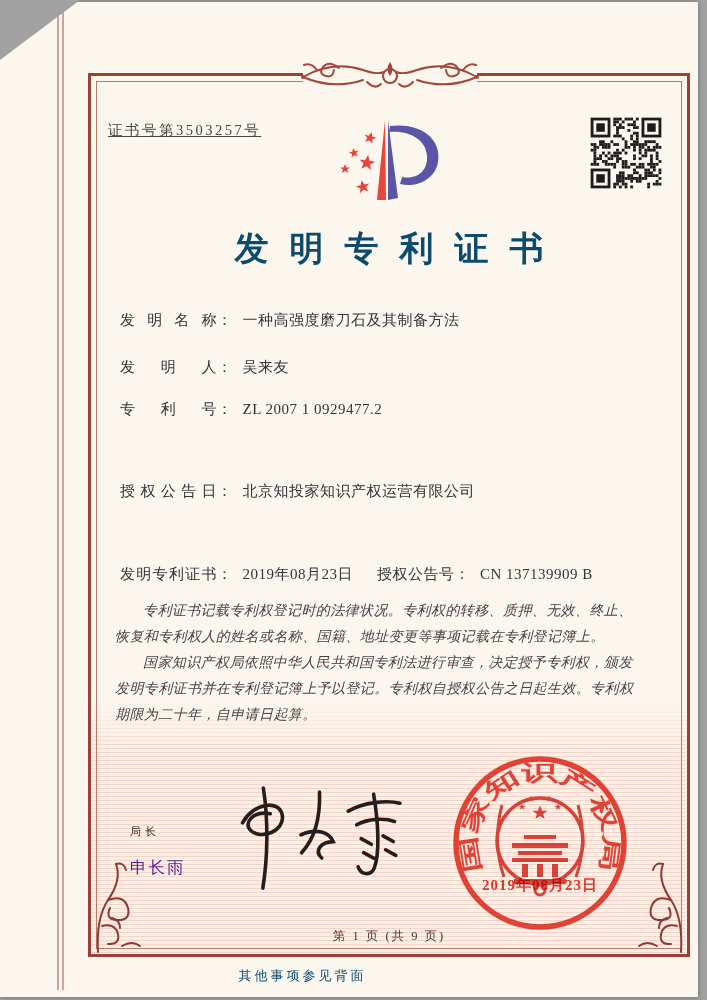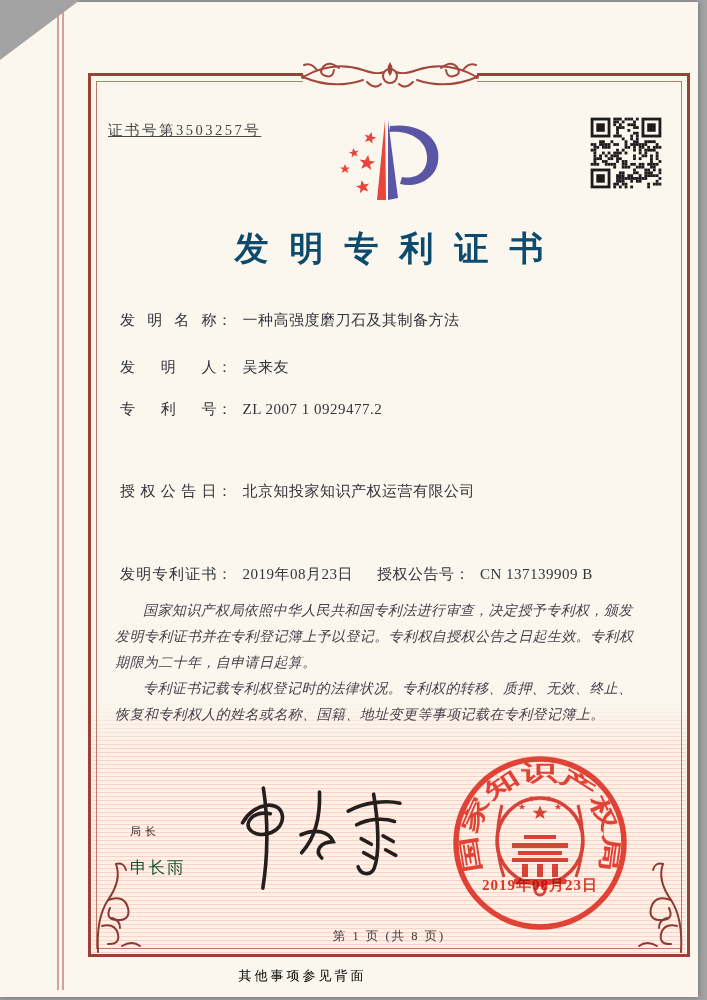--- a/index.html
+++ b/index.html
@@ -21,29 +21,29 @@
     letter-spacing:21px;text-indent:21px;color:#0c4a6e;z-index:10;}
   .row{position:absolute;left:120px;font-size:15px;color:#33333a;letter-spacing:.5px;z-index:10;white-space:nowrap;}
   .flabel{display:inline-block;width:97px;text-align:justify;text-align-last:justify;}
   .fvalue{margin-left:10px;}
   .r0{top:311px;} .r1{top:358px;} .r2{top:400px;} .r3{top:440px;} .r4{top:482px;} .r5{top:524px;} .rg{top:565px;width:560px;}
   .pair2{position:absolute;left:257px;top:0;}
   .body-text{position:absolute;left:115px;top:598px;width:524px;z-index:10;color:#474049;
     font-size:14px;line-height:1.85;letter-spacing:.4px;font-style:italic;}
   .body-text p{margin:0;text-indent:2em;}
   .sig-role{position:absolute;left:130px;top:824px;font-size:11px;letter-spacing:4px;color:#2c2825;z-index:10;}
-  .sig-name{position:absolute;left:130px;top:857px;font-size:16.5px;letter-spacing:2px;color:#14532d;z-index:10;}
+  .sig-name{position:absolute;left:130px;top:857px;font-size:16.5px;letter-spacing:2px;color:#4c1d95;z-index:10;}
   .sig-svg{position:absolute;left:225px;top:778px;z-index:12;}
   .seal-svg{position:absolute;left:442px;top:747px;z-index:11;mix-blend-mode:multiply;opacity:.93;}
   .seal-date{position:absolute;left:455px;top:876px;width:170px;text-align:center;font-size:15px;font-weight:bold;
     color:#e23b2e;letter-spacing:1px;z-index:13;mix-blend-mode:multiply;}
   .page-no{position:absolute;left:88px;top:928px;width:602px;text-align:center;font-size:12.5px;letter-spacing:2px;
     color:#3f3a3a;z-index:10;}
   .back-note{position:absolute;left:0;top:967px;width:605px;text-align:center;font-size:13px;letter-spacing:3px;
-    color:#000000;z-index:10;}
+    color:#0c4a6e;z-index:10;}
   .logo-svg{position:absolute;left:330px;top:106px;z-index:10;}
   .qr{position:absolute;left:585px;top:112px;z-index:10;}
   .orn-top{position:absolute;left:287px;top:50px;z-index:6;}
   .orn-bl{position:absolute;left:92px;top:858px;z-index:6;}
   .orn-br{position:absolute;left:623px;top:858px;z-index:6;transform:scaleX(-1);}
 </style>
 </head>
 <body>
 
 <div class="screen">
@@ -325,22 +325,22 @@
   <div class="row r0"><span class="flabel">发明名称</span><span>：</span><span class="fvalue">一种高强度磨刀石及其制备方法</span></div>
   <div class="row r1"><span class="flabel">发明人</span><span>：</span><span class="fvalue">吴来友</span></div>
   <div class="row r2"><span class="flabel">专利号</span><span>：</span><span class="fvalue">ZL 2007 1 0929477.2</span></div>
   <div class="row r4"><span class="flabel">授权公告日</span><span>：</span><span class="fvalue">北京知投家知识产权运营有限公司</span></div>
   <div class="row rg">
     <span><span class="flabel">发明专利证书</span><span>：</span><span class="fvalue">2019年08月23日</span></span>
     <span class="pair2"><span>授权公告号</span><span>：</span><span class="fvalue">CN 137139909 B</span></span>
   </div>
 
   <div class="body-text">
+    <p>专利证书记载专利权登记时的法律状况。专利权的转移、质押、无效、终止、恢复和专利权人的姓名或名称、国籍、地址变更等事项记载在专利登记簿上。</p>
     <p>国家知识产权局依照中华人民共和国专利法进行审查，决定授予专利权，颁发发明专利证书并在专利登记簿上予以登记。专利权自授权公告之日起生效。专利权期限为二十年，自申请日起算。</p>
-    <p>专利证书记载专利权登记时的法律状况。专利权的转移、质押、无效、终止、恢复和专利权人的姓名或名称、国籍、地址变更等事项记载在专利登记簿上。</p>
   </div>
 
   <svg class="orn-bl" width="64" height="96" viewBox="0 0 64 96">
     <g stroke="#8a3b34" stroke-width="2" fill="none" stroke-linecap="round">
       <path d="M6,94 Q4,60 16,42 Q30,22 24,6"></path>
       <path d="M16,42 q16,-6 20,8 q3,13 -12,12 q-11,-1 -6,-12"></path>
       <path d="M10,68 q13,-3 16,8 q2,11 -10,10"></path>
       <path d="M24,6 q8,-2 10,6"></path>
       <path d="M20,60 q8,2 8,10"></path>
       <path d="M30,88 q10,-6 18,0"></path>
@@ -396,15 +396,15 @@
         <rect x="95" y="117" width="6" height="13"></rect>
         <rect x="110" y="117" width="6" height="13"></rect>
       <rect x="72" y="132" width="52" height="5"></rect>
       <path d="M60,58 Q50,96 62,130" fill="none" stroke="#d93b30" stroke-width="3"></path>
       <path d="M136,58 Q146,96 134,130" fill="none" stroke="#d93b30" stroke-width="3"></path>
       <circle cx="98" cy="143" r="5" fill="none" stroke="#d93b30" stroke-width="3"></circle>
     </g>
   </svg>
   <div class="seal-date">2019年08月23日</div>
 
-  <div class="page-no">第 1 页 (共 8 页)</div>
+  <div class="page-no">第 1 页 (共 9 页)</div>
   <div class="back-note">其他事项参见背面</div>
 </div>
 
 </body></html>

